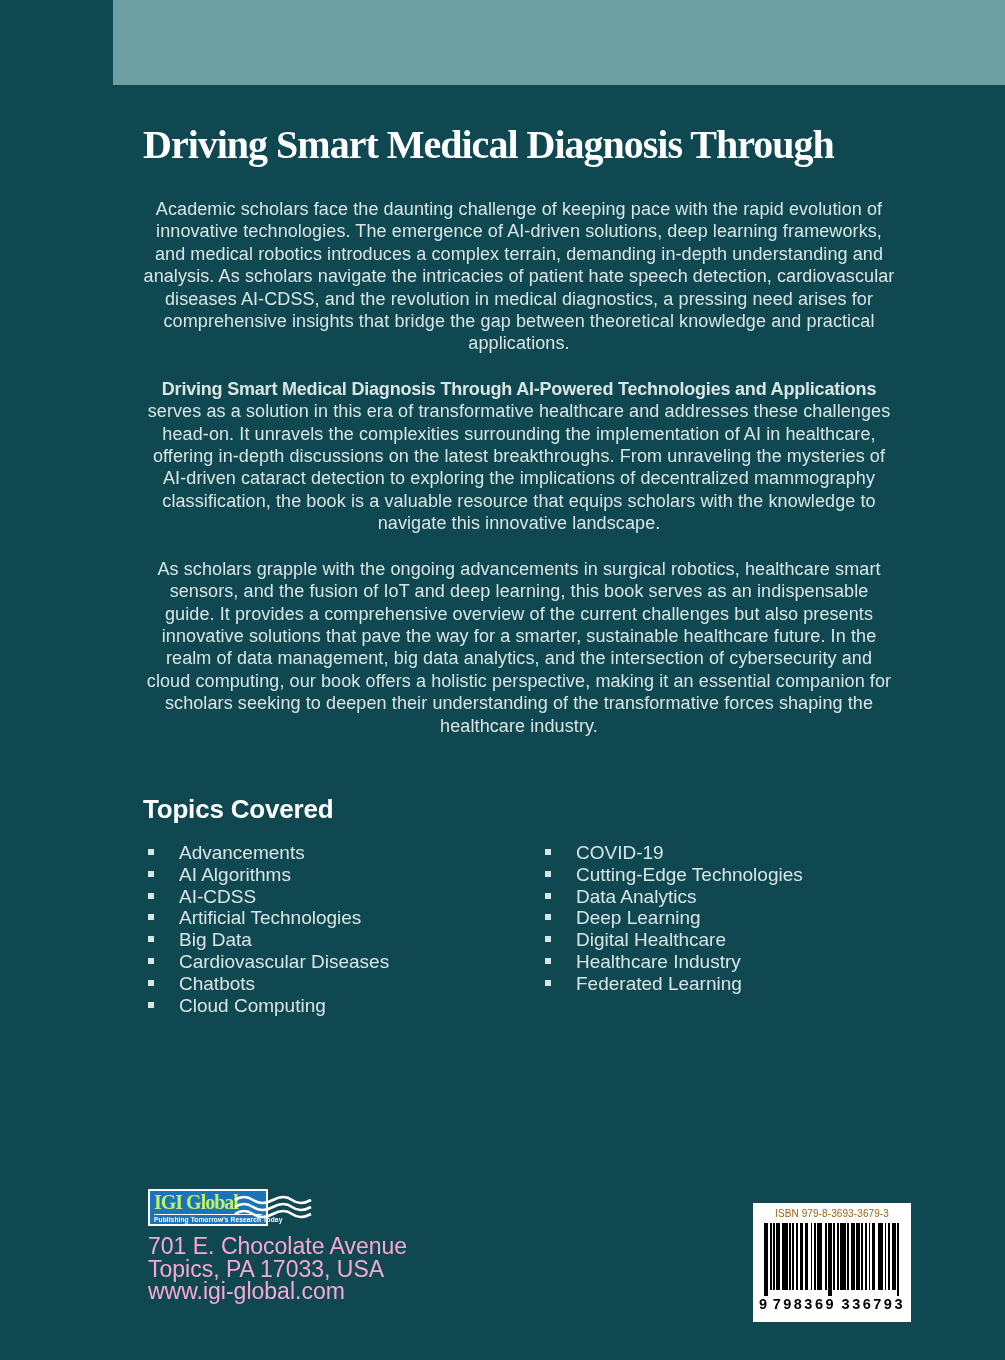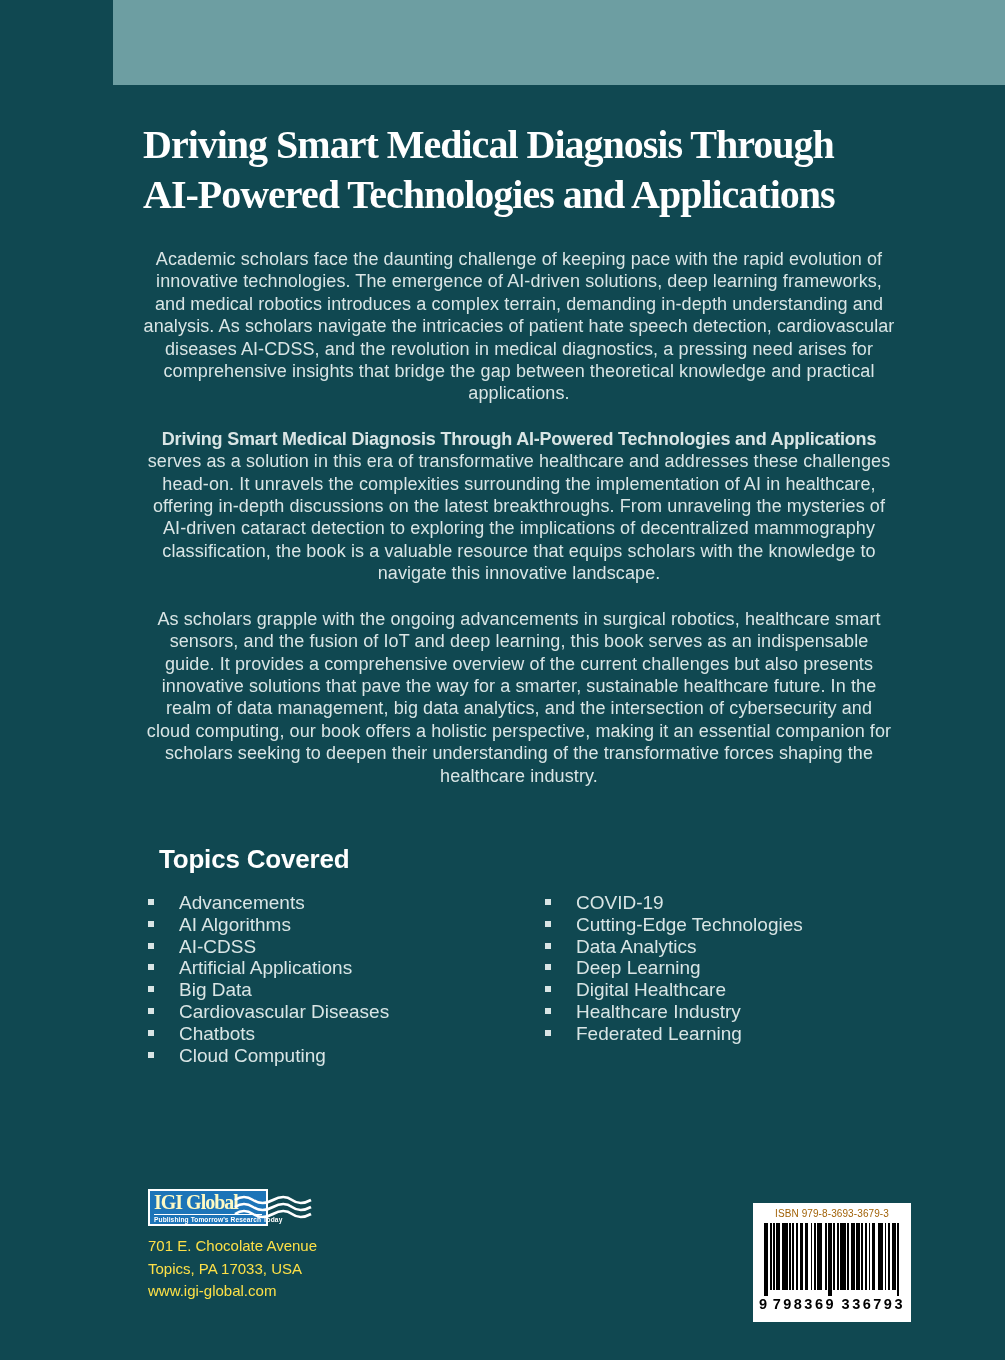--- a/index.html
+++ b/index.html
@@ -31,21 +31,21 @@
     margin:0 0 28px 0;
   }
   .para{
     margin:0 0 23px 0;
     font-size:18px;line-height:22.4px;letter-spacing:0.1px;
     color:var(--text);
     text-align:center;
   }
   .para .lead{font-weight:bold;letter-spacing:-0.2px;}
   .topics-heading{
-    margin:57px 0 0 16px;
+    margin:57px 0 0 0;
     font-size:26px;font-weight:bold;color:var(--bright);
     letter-spacing:-0.2px;
   }
   .topics-columns{
     display:flex;margin-top:17px;
   }
   .topics-col{list-style:none;margin:0;padding:0;}
   .topics-col.left{width:397px;}
   .topics-col li{
     display:flex;align-items:flex-start;
@@ -57,30 +57,30 @@
   }
   
   .publisher{position:absolute;left:148px;top:1189px;}
   .logo-box{
     width:120px;height:37px;background:var(--logo-blue);
     border:2px solid #fff;position:relative;
     padding:1px 4px 0 4px;
   }
   .logo-name{
     font-family:"Liberation Serif",serif;font-weight:bold;
-    font-size:20px;line-height:21px;color:#fef9c3;letter-spacing:-1px;
+    font-size:20px;line-height:21px;color:#bef264;letter-spacing:-1px;
     white-space:nowrap;
   }
   .logo-tagline{
     font-size:6.6px;line-height:8px;color:#fff;white-space:nowrap;
     border-top:1px solid #fff;margin-top:1px;padding-top:1px;
     font-weight:bold;letter-spacing:0.1px;
   }
   .logo-waves{position:absolute;left:84px;top:4px;pointer-events:none;}
-  .address{margin-top:9px;font-size:15px;line-height:22.6px;color:#fde047;}
+  .address{margin-top:9px;font-size:23px;line-height:22.6px;color:#f9a8d4;}
   
   .barcode{
     position:absolute;left:753px;top:1203px;width:158px;height:119px;
     background:#fff;padding:3px 6px 2px 6px;
     display:flex;flex-direction:column;align-items:center;
   }
   .isbn-label{
     color:#a16207;font-size:10px;line-height:15px;white-space:nowrap;
     letter-spacing:0.1px;
   }
@@ -98,21 +98,20 @@
   .isbn-number .first{letter-spacing:0;}
 </style>
 </head>
 <body>
 
 <div class="banner"></div>
 
 <div class="content">
   <h1 class="title">
     <span>Driving Smart Medical Diagnosis Through</span><br>
-    <span>AI-Powered Technologies and Applications</span>
   </h1>
 
   <p class="para">Academic scholars face the daunting challenge of keeping pace with the rapid evolution of innovative technologies. The emergence of AI-driven solutions, deep learning frameworks, and medical robotics introduces a complex terrain, demanding in-depth understanding and analysis. As scholars navigate the intricacies of patient hate speech detection, cardiovascular diseases AI-CDSS, and the revolution in medical diagnostics, a pressing need arises for comprehensive insights that bridge the gap between theoretical knowledge and practical applications.</p>
 
   <p class="para"><span class="lead">Driving Smart Medical Diagnosis Through AI-Powered Technologies and Applications</span><span> serves as a solution in this era of transformative healthcare and addresses these challenges head-on. It unravels the complexities surrounding the implementation of AI in healthcare, offering in-depth discussions on the latest breakthroughs. From unraveling the mysteries of AI-driven cataract detection to exploring the implications of decentralized mammography classification, the book is a valuable resource that equips scholars with the knowledge to navigate this innovative landscape.</span></p>
 
   <p class="para">As scholars grapple with the ongoing advancements in surgical robotics, healthcare smart sensors, and the fusion of IoT and deep learning, this book serves as an indispensable guide. It provides a comprehensive overview of the current challenges but also presents innovative solutions that pave the way for a smarter, sustainable healthcare future. In the realm of data management, big data analytics, and the intersection of cybersecurity and cloud computing, our book offers a holistic perspective, making it an essential companion for scholars seeking to deepen their understanding of the transformative forces shaping the healthcare industry.</p>
 
   <h2 class="topics-heading">Topics Covered</h2>
 
@@ -125,21 +124,21 @@
         <li>
           <span class="bullet"></span>
           <span>AI Algorithms</span>
         </li>
         <li>
           <span class="bullet"></span>
           <span>AI-CDSS</span>
         </li>
         <li>
           <span class="bullet"></span>
-          <span>Artificial Applications</span>
+          <span>Artificial Technologies</span>
         </li>
         <li>
           <span class="bullet"></span>
           <span>Big Data</span>
         </li>
         <li>
           <span class="bullet"></span>
           <span>Cardiovascular Diseases</span>
         </li>
         <li>

